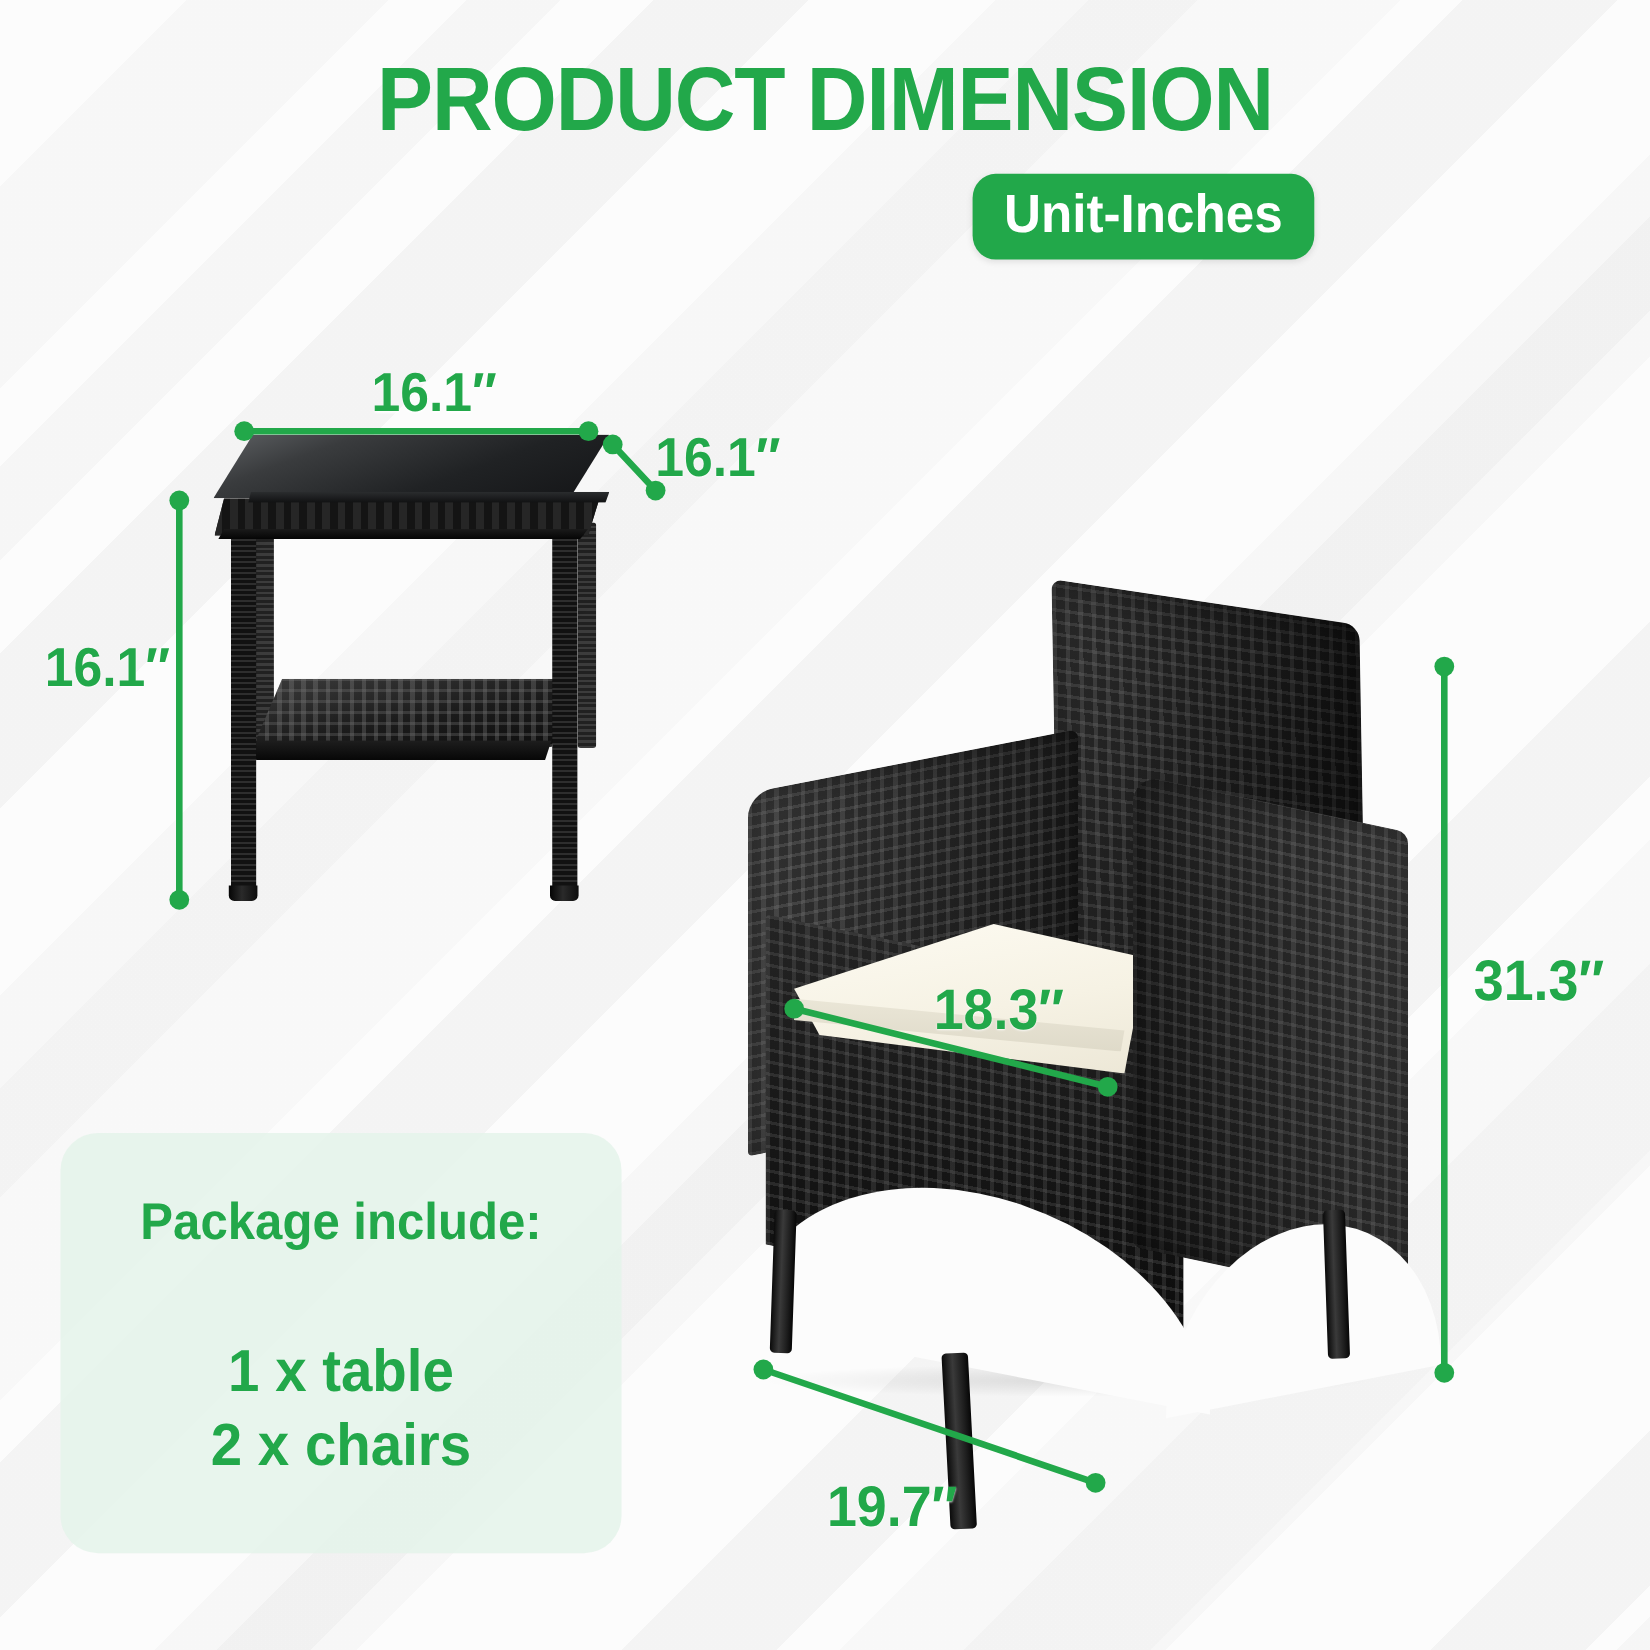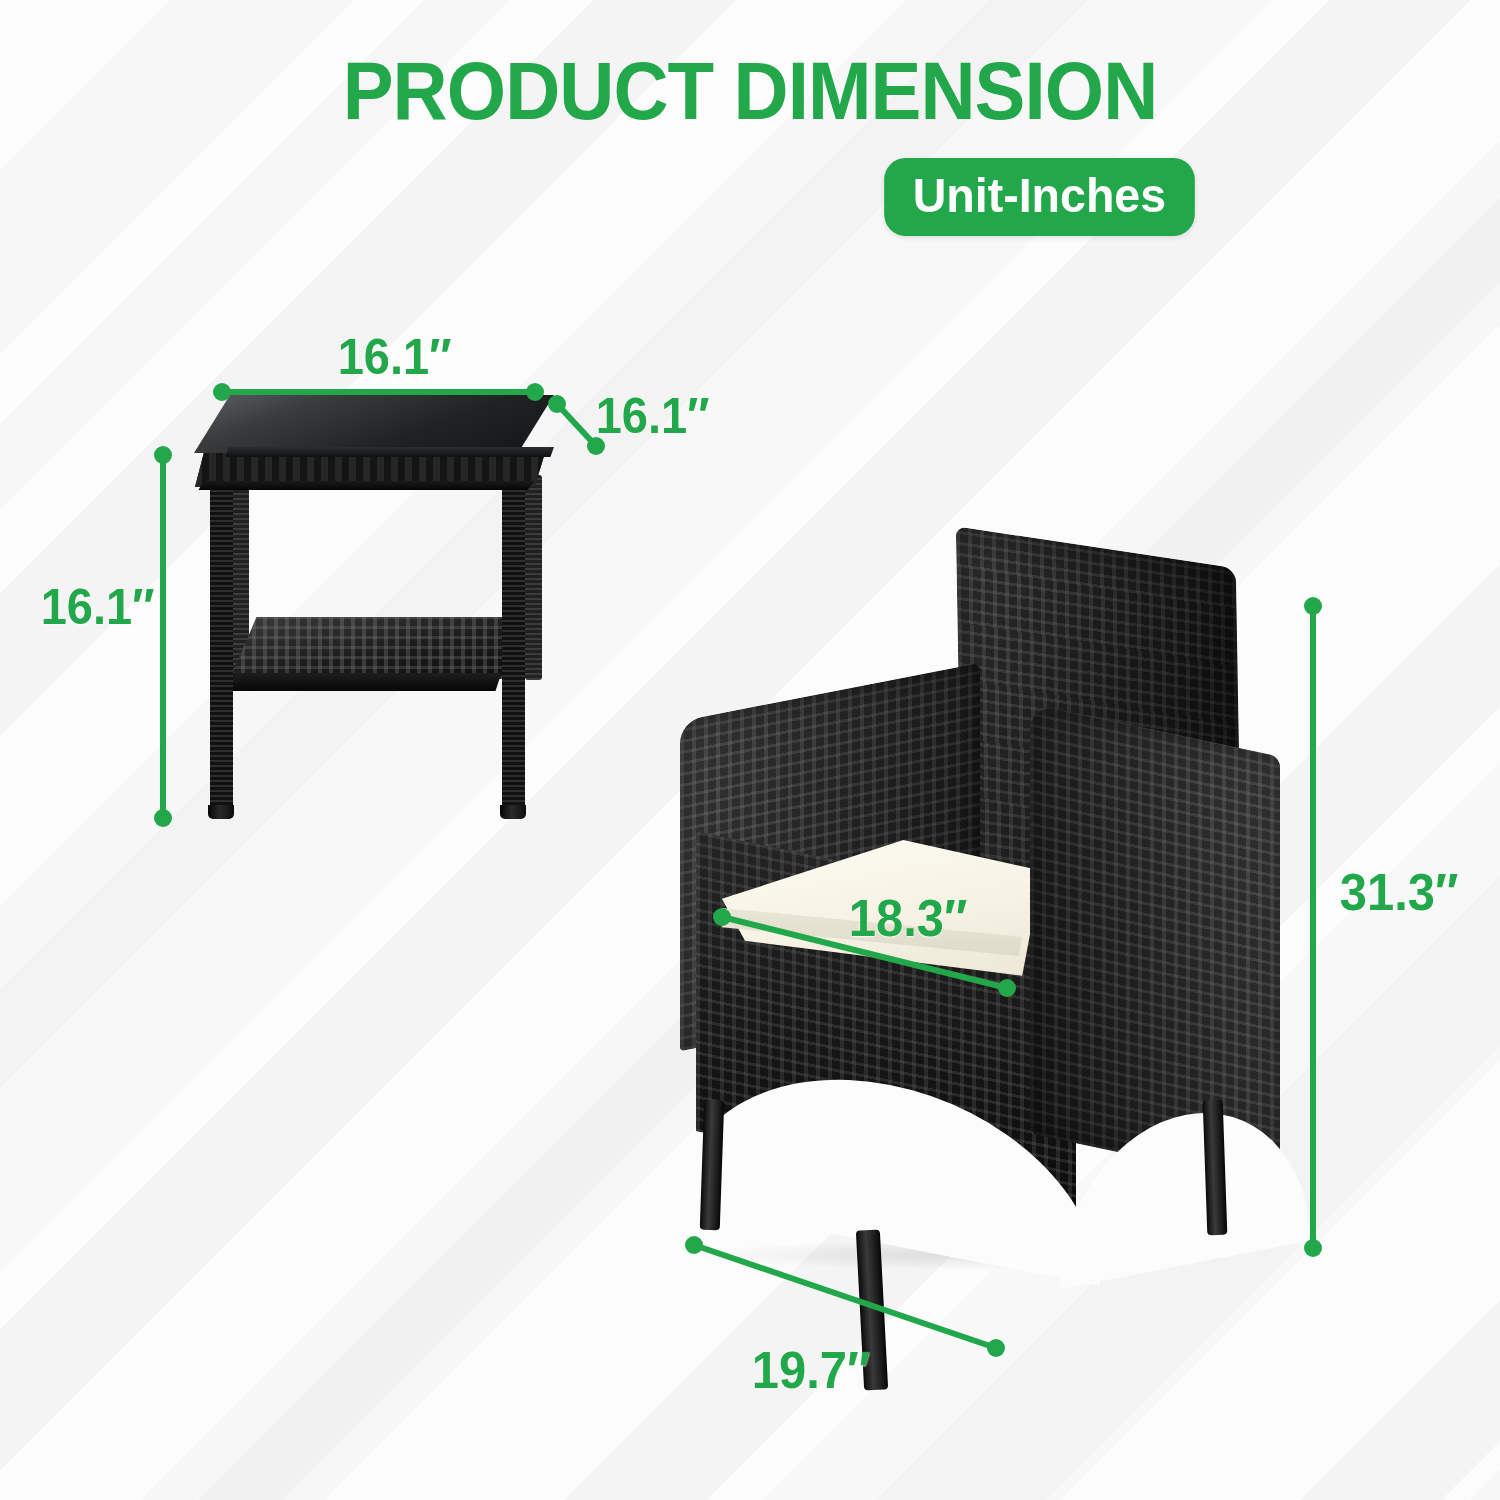--- a/index.html
+++ b/index.html
@@ -365,14 +365,19 @@
   <div class="dim-label" style="left:592px;top:387px;font-size:50px;">16.1″</div>
 
   <div class="dim-label" style="left:37px;top:578px;font-size:50px;">16.1″</div>
 
   <div class="dim-label" style="left:845px;top:888px;font-size:52px;">18.3″</div>
 
   <div class="dim-label" style="left:1336px;top:862px;font-size:52px;">31.3″</div>
 
   <div class="dim-label" style="left:748px;top:1340px;font-size:52px;">19.7″</div>
 
+  <div id="pkg-box">
+    <div id="pkg-title">Package include:</div>
+    <div id="pkg-l1">1 x table</div>
+    <div id="pkg-l2">2 x chairs</div>
+  </div>
 
 </div>
 
 </body></html>

